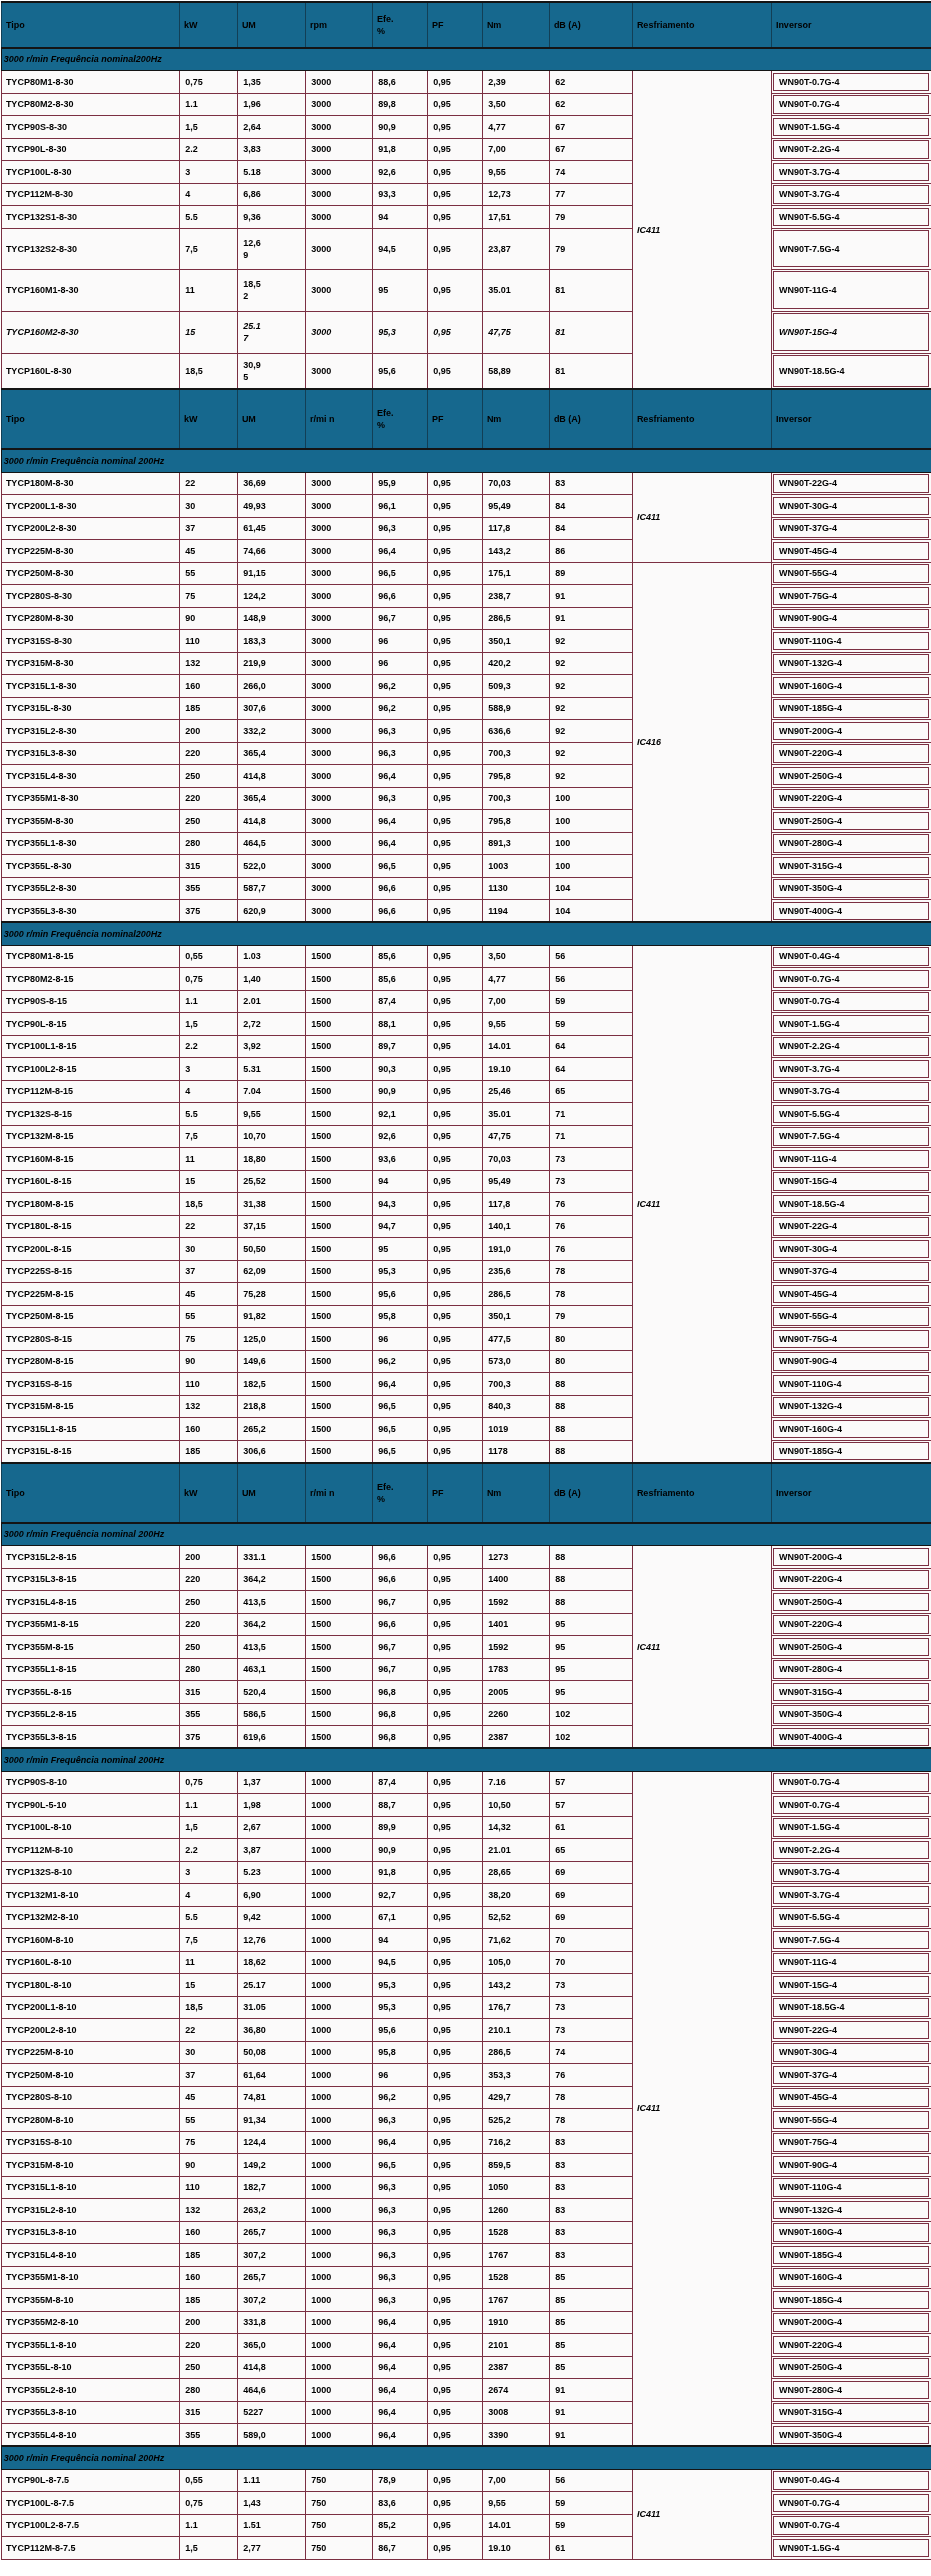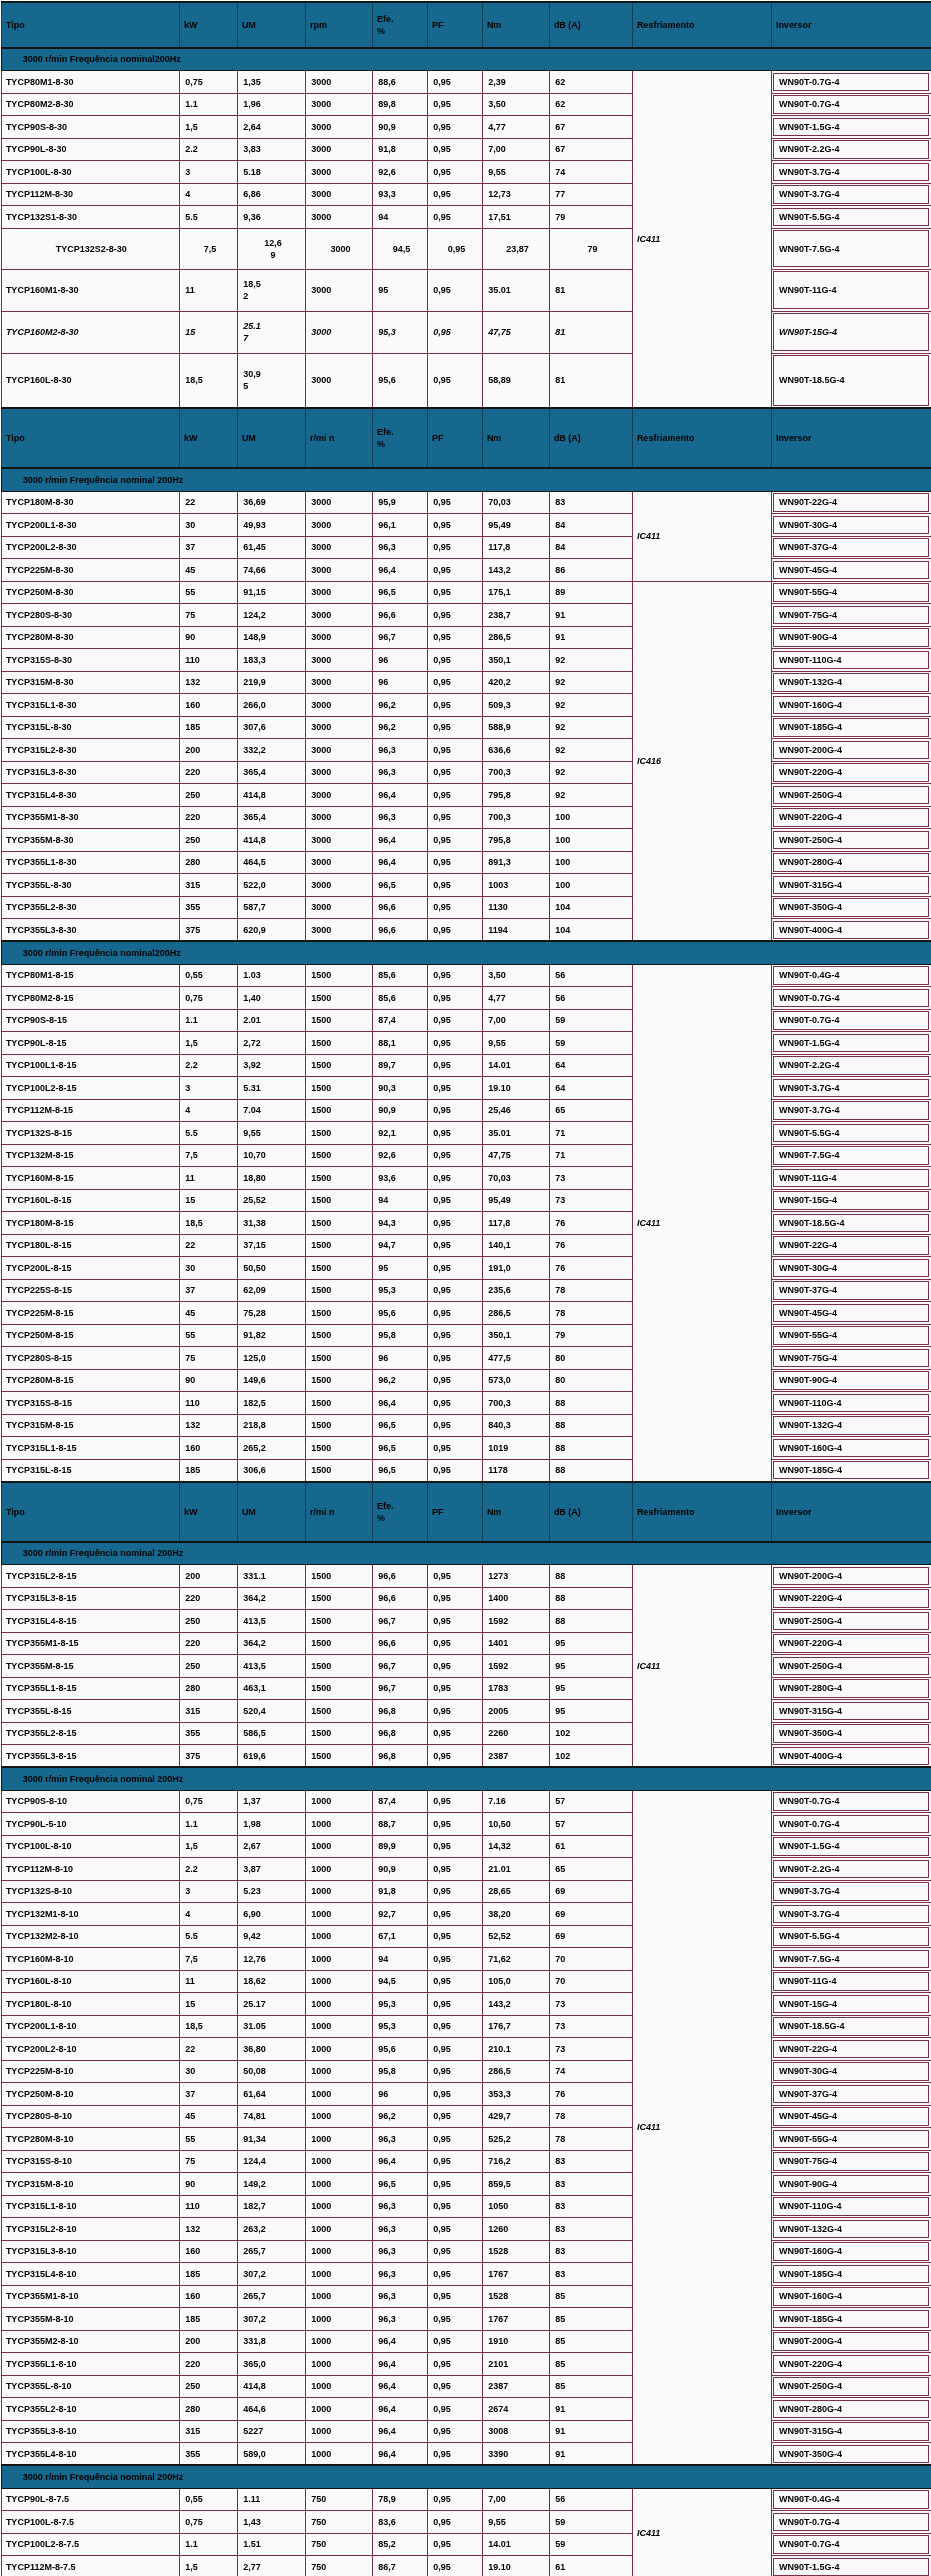--- a/index.html
+++ b/index.html
@@ -15,21 +15,21 @@
      white-space:pre-line;overflow:hidden;}
   td.c-tipo{padding-left:4.2px;}
   
   tr.colhead td{background:#16688e;border:1.4px solid #123f56;border-top:2.1px solid #141414;
      border-bottom:1.4px solid #141414;color:#000;padding-left:4.2px;}
   tr.h-first{height:46px;}
   tr.h-rep{height:60px;}
   
   tr.secbar-tr{height:23px;}
   td.secbar{background:#16688e;color:#000;border:1.4px solid #141414;border-top:2.1px solid #141414;
-     padding-left:21px;font-size:9px;}
+     padding-left:2px;font-size:9px;font-style:italic;}
   
   td.cool{vertical-align:middle;padding-left:4.2px;font-style:italic;}
   
   td.inv{padding:0;position:relative;}
   .invbox{position:absolute;top:1.4px;bottom:1.4px;left:1.4px;right:1.4px;
      border:1.4px solid #7b2f42;background:#fbfafa;display:flex;align-items:center;
      padding-left:4.9px;font-weight:bold;font-size:9px;color:#000;}
 </style>
 </head>
 <body>
@@ -135,21 +135,21 @@
         <td class="c-tipo">TYCP132S1-8-30</td>
         <td class="c-kw">5.5</td>
         <td class="c-um">9,36</td>
         <td class="c-rpm">3000</td>
         <td class="c-efe">94</td>
         <td class="c-pf">0,95</td>
         <td class="c-nm">17,51</td>
         <td class="c-db">79</td>
         <td class="inv"><div class="invbox">WN90T-5.5G-4</div></td>
       </tr>
-      <tr style="height: 41px; text-align: center;">
+      <tr style="height: 41px;">
         <td class="c-tipo">TYCP132S2-8-30</td>
         <td class="c-kw">7,5</td>
         <td class="c-um">12,6
 9</td>
         <td class="c-rpm">3000</td>
         <td class="c-efe">94,5</td>
         <td class="c-pf">0,95</td>
         <td class="c-nm">23,87</td>
         <td class="c-db">79</td>
         <td class="inv"><div class="invbox">WN90T-7.5G-4</div></td>
@@ -171,21 +171,21 @@
         <td class="c-kw">15</td>
         <td class="c-um">25.1
 7</td>
         <td class="c-rpm">3000</td>
         <td class="c-efe">95,3</td>
         <td class="c-pf">0,95</td>
         <td class="c-nm">47,75</td>
         <td class="c-db">81</td>
         <td class="inv"><div class="invbox">WN90T-15G-4</div></td>
       </tr>
-      <tr style="height: 55px;">
+      <tr style="height: 36px;">
         <td class="c-tipo">TYCP160L-8-30</td>
         <td class="c-kw">18,5</td>
         <td class="c-um">30,9
 5</td>
         <td class="c-rpm">3000</td>
         <td class="c-efe">95,6</td>
         <td class="c-pf">0,95</td>
         <td class="c-nm">58,89</td>
         <td class="c-db">81</td>
         <td class="inv"><div class="invbox">WN90T-18.5G-4</div></td>

